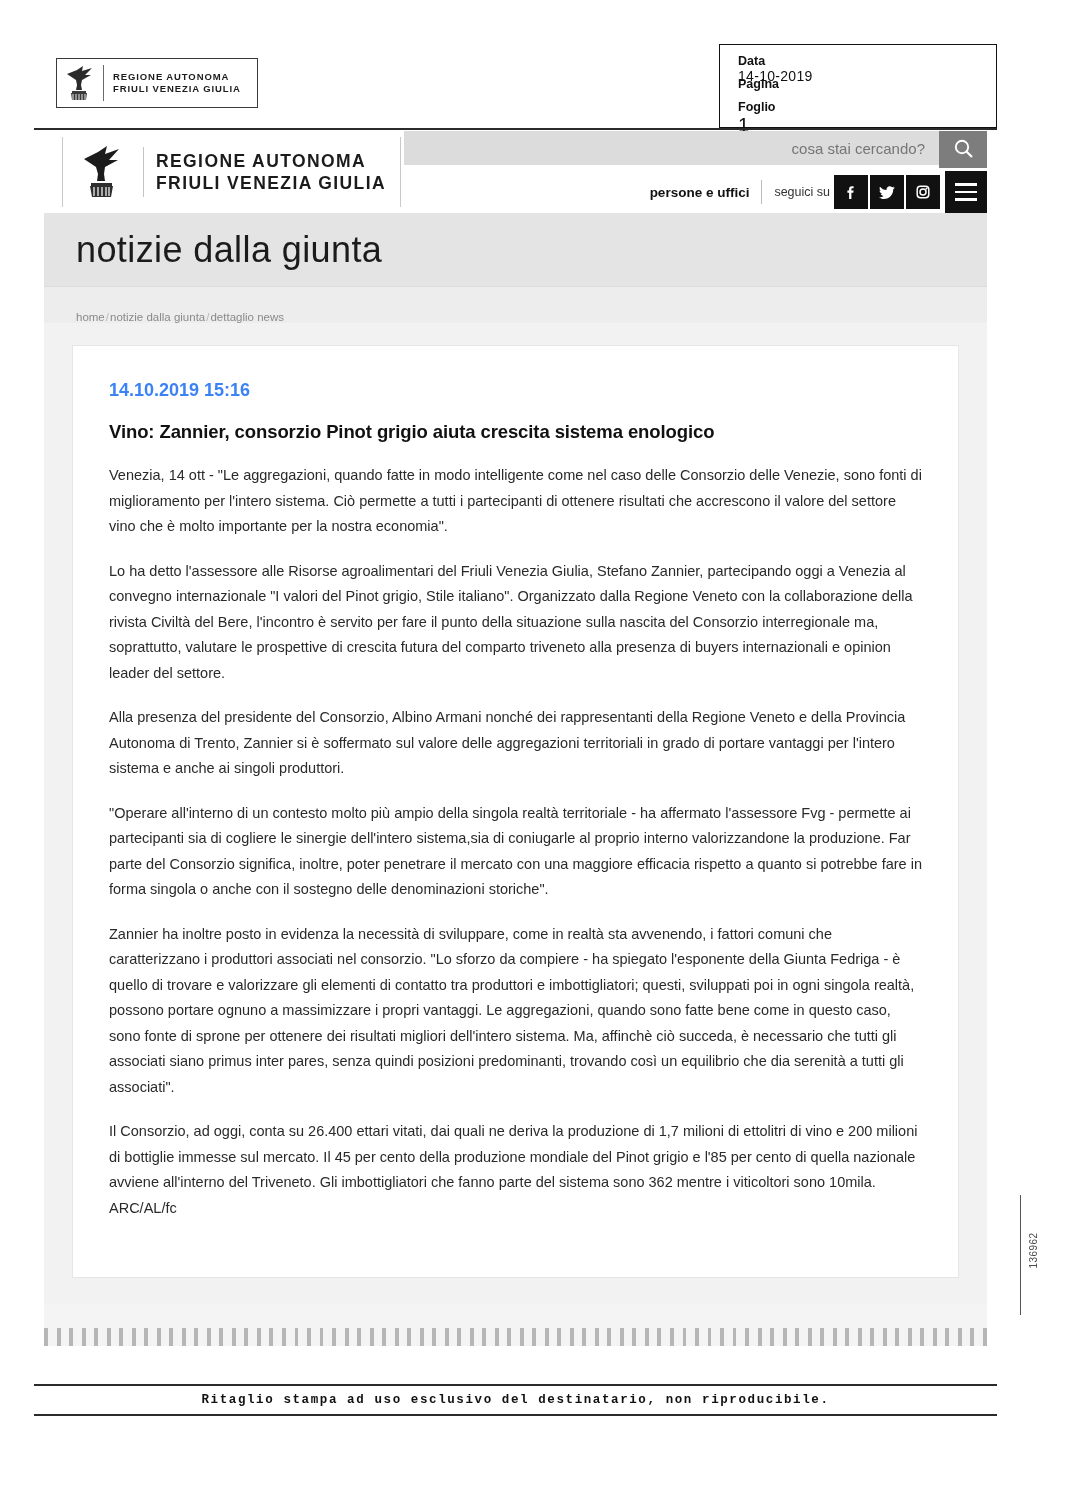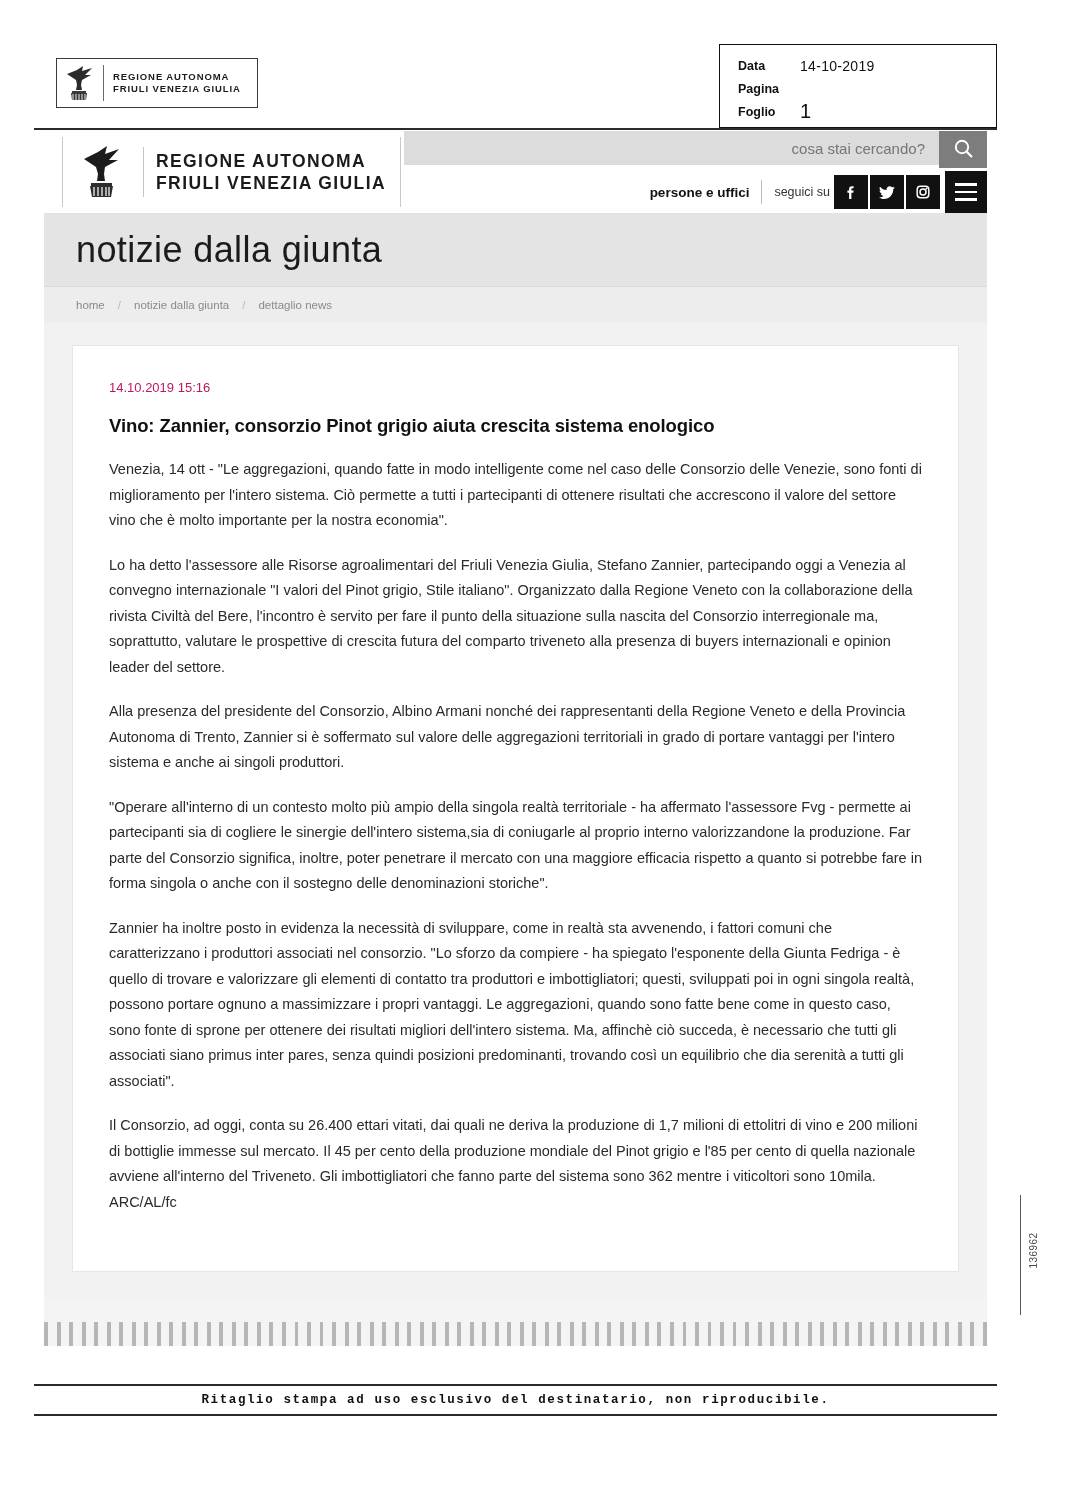--- a/index.html
+++ b/index.html
@@ -24,21 +24,21 @@
   .clip-sep{width:1px;height:36px;background:#6a6a6a;}
   .clip-logo-text{
     padding-left:9px;font-size:9.5px;line-height:12.5px;letter-spacing:0.9px;
     color:#1c1c1c;font-weight:700;
   }
   .clip-meta{
     position:absolute;right:0;top:0;width:276px;height:82px;
     border:1px solid #111;background:#fff;
   }
   .clip-meta-inner{padding:9px 0 0 18px;}
-  .meta-row{display:flex;align-items:center;height:23px;}
+  .meta-row{display:flex;align-items:flex-start;height:23px;flex-direction:column;}
   .meta-lbl{width:62px;font-size:12.5px;color:#111;font-weight:700;}
   .meta-val{font-size:14px;color:#111;font-weight:400;letter-spacing:0.3px;}
   .meta-val.small{font-size:20px;}
   .clip-rule{
     position:absolute;left:34px;top:128px;width:963px;height:0;
     border-top:2px solid #2b2b2b;
   }
 
   
   .site{
@@ -81,30 +81,30 @@
   }
   .burger{
     width:42px;height:42px;background:#111;display:flex;flex-direction:column;
     align-items:center;justify-content:center;gap:5px;cursor:pointer;margin-left:3px;
   }
   .burger span{display:block;width:22px;height:2.5px;background:#fff;}
 
   
   .title-band{background:#e4e4e4;height:72px;display:flex;align-items:center;padding-left:32px;}
   .page-title{font-size:36px;letter-spacing:0.4px;color:#1b1b1b;font-weight:400;}
-  .crumb-band{background:#ededed;height:36px;display:flex;align-items:center;padding-left:32px;gap:13px;border-top:1px solid #dcdcdc;}
+  .crumb-band{background:#ededed;height:36px;display:flex;align-items:flex-end;padding-left:32px;gap:1px;border-top:1px solid #dcdcdc;}
   .crumb{font-size:11.5px;color:#8a8a8a;}
   .crumb.sep{color:#b9b9b9;}
 
   
   .content-wrap{background:#f2f2f2;padding:22px 28px 26px 28px;}
   .card{
     background:#fff;border:1px solid #e6e6e6;padding:34px 36px 40px 36px;
   }
-  .ts{font-size:13px;color:#be185d;margin-bottom:20px;}
+  .ts{font-size:18px;color:#3b82f6;margin-bottom:20px;font-weight:bold;}
   .headline{font-size:18.5px;font-weight:700;color:#111;margin:0 0 20px 0;letter-spacing:-0.1px;}
   .para{font-size:14.5px;line-height:25.5px;color:#2a2a2a;margin:0 0 19px 0;text-align:left;}
   .para:last-child{margin-bottom:16px;}
 
   
   .site-footer{background:#f4f4f4;padding-top:16px;}
   .bars{display:flex;justify-content:center;gap:8.6px;padding:8px 0 16px 0;}
   .bars i{display:block;width:5px;height:36px;background:#b6b6b6;}
 
   

